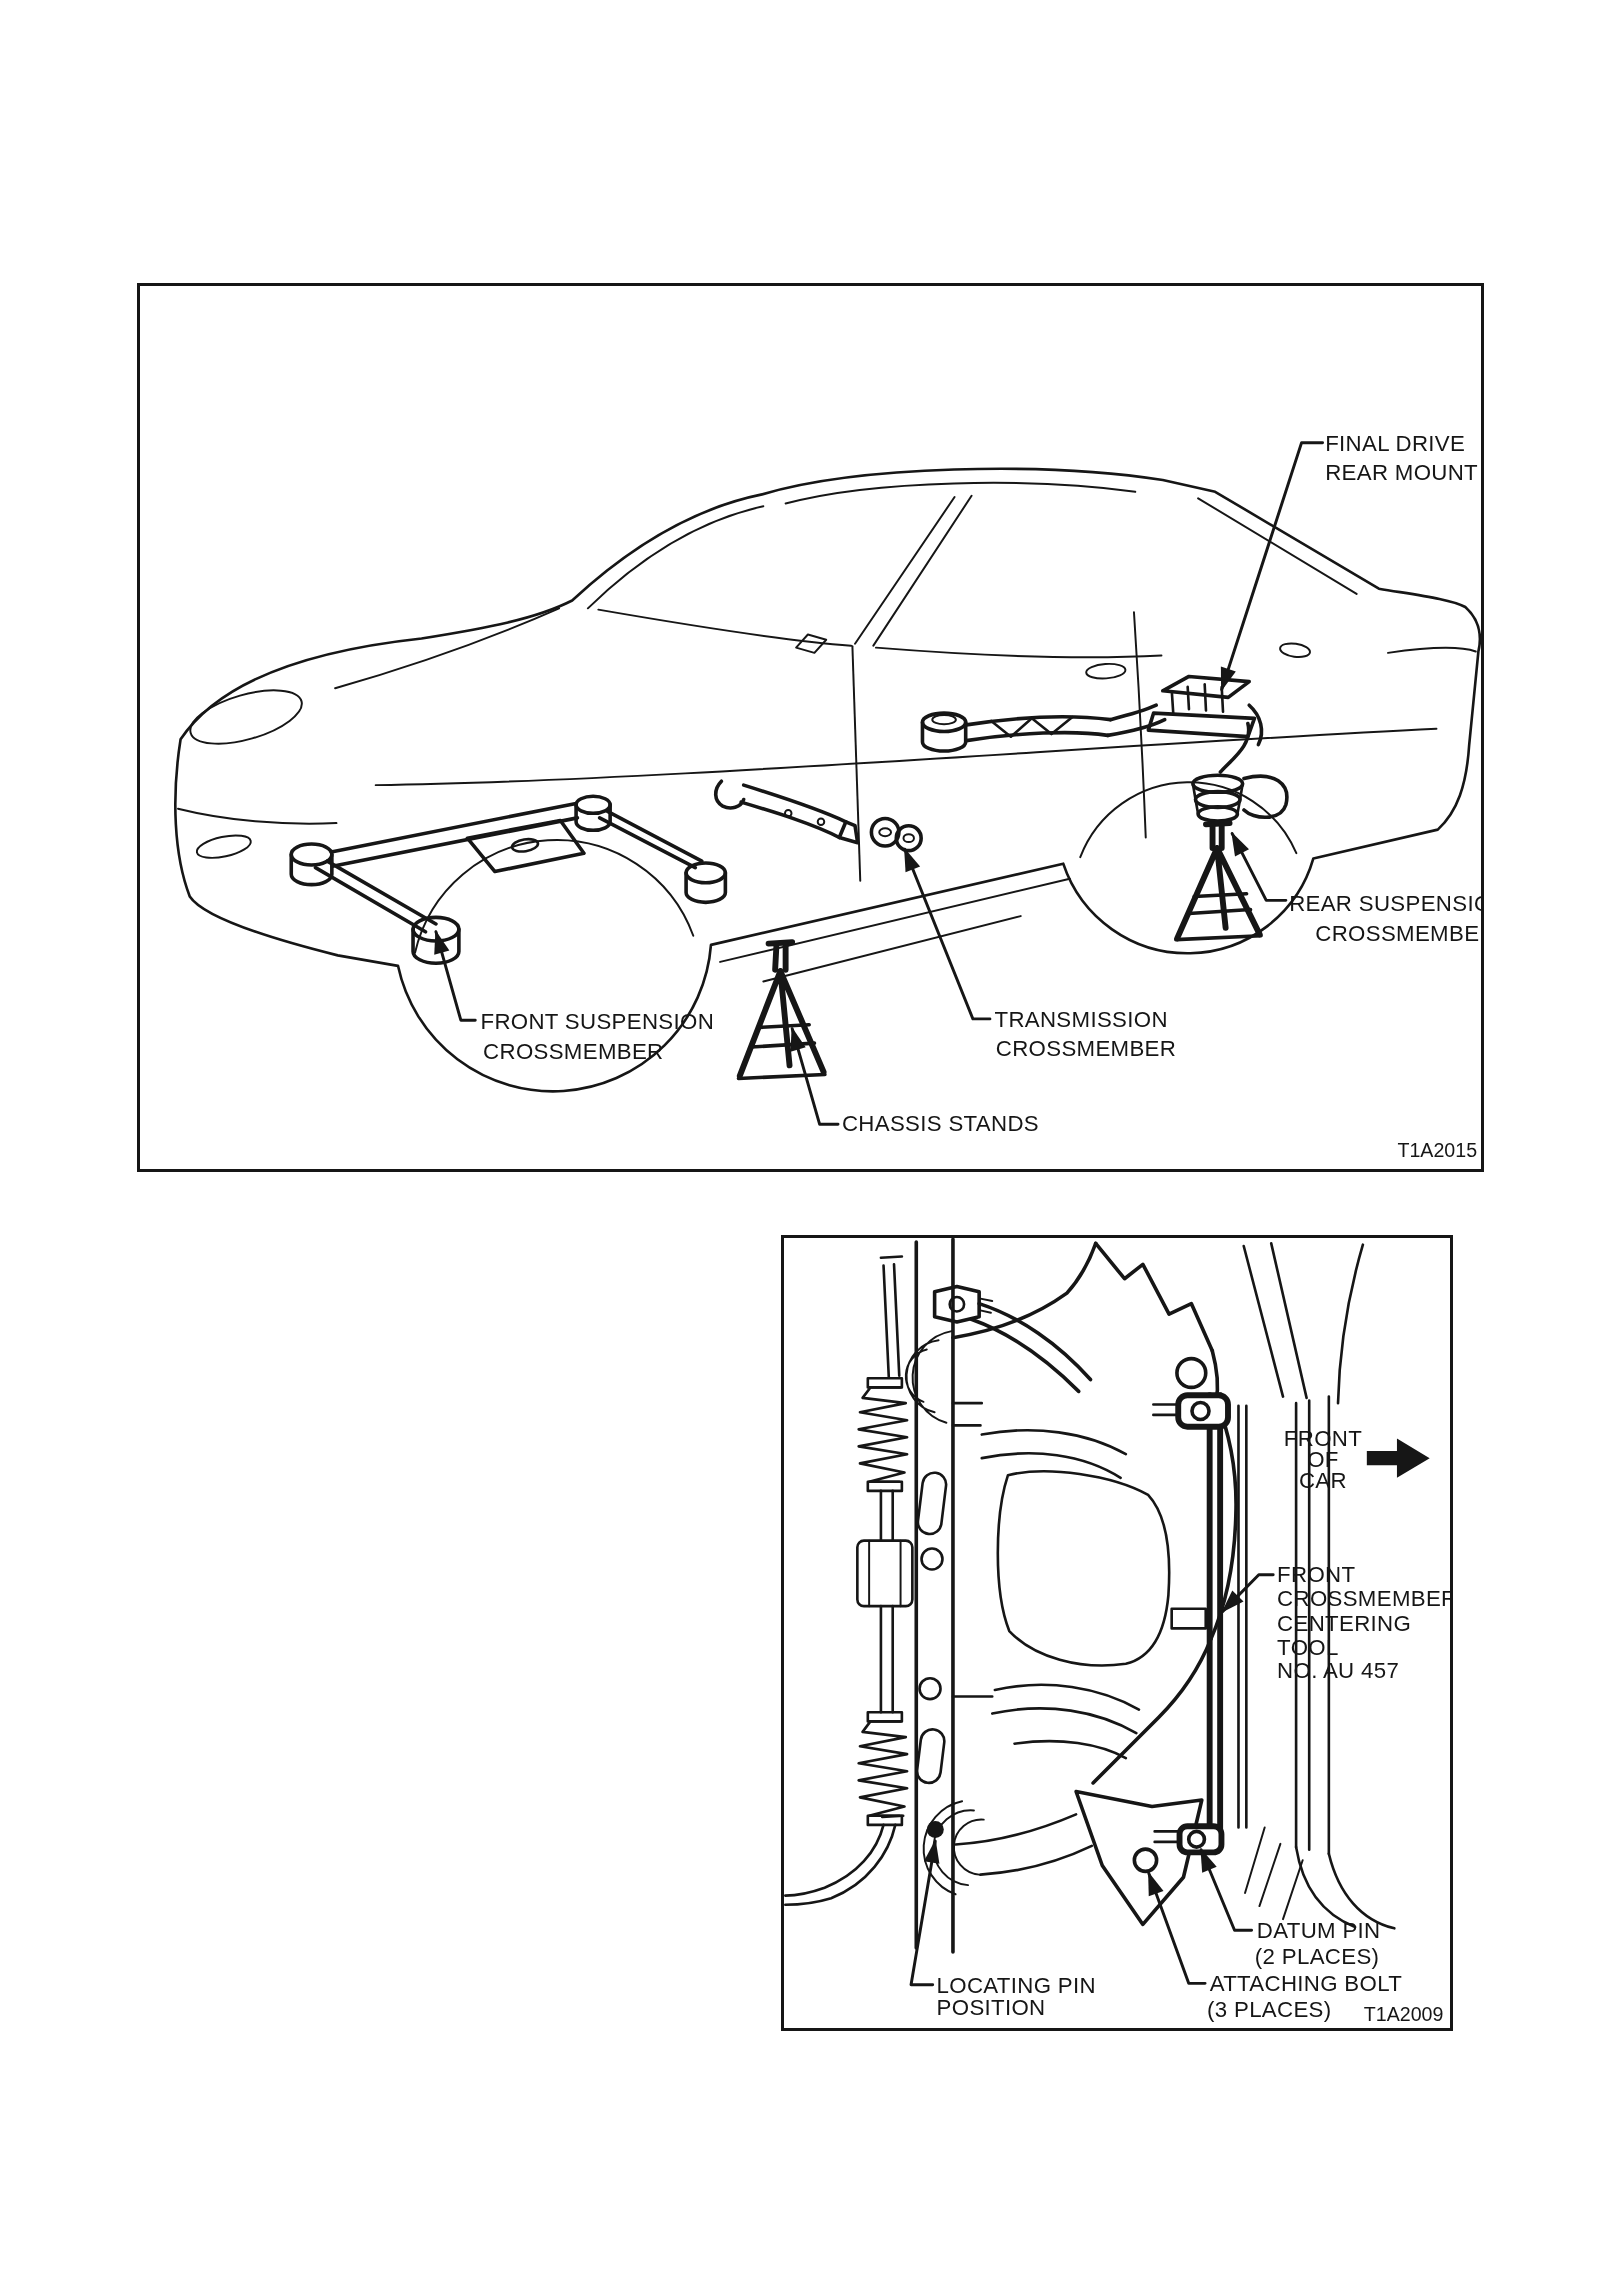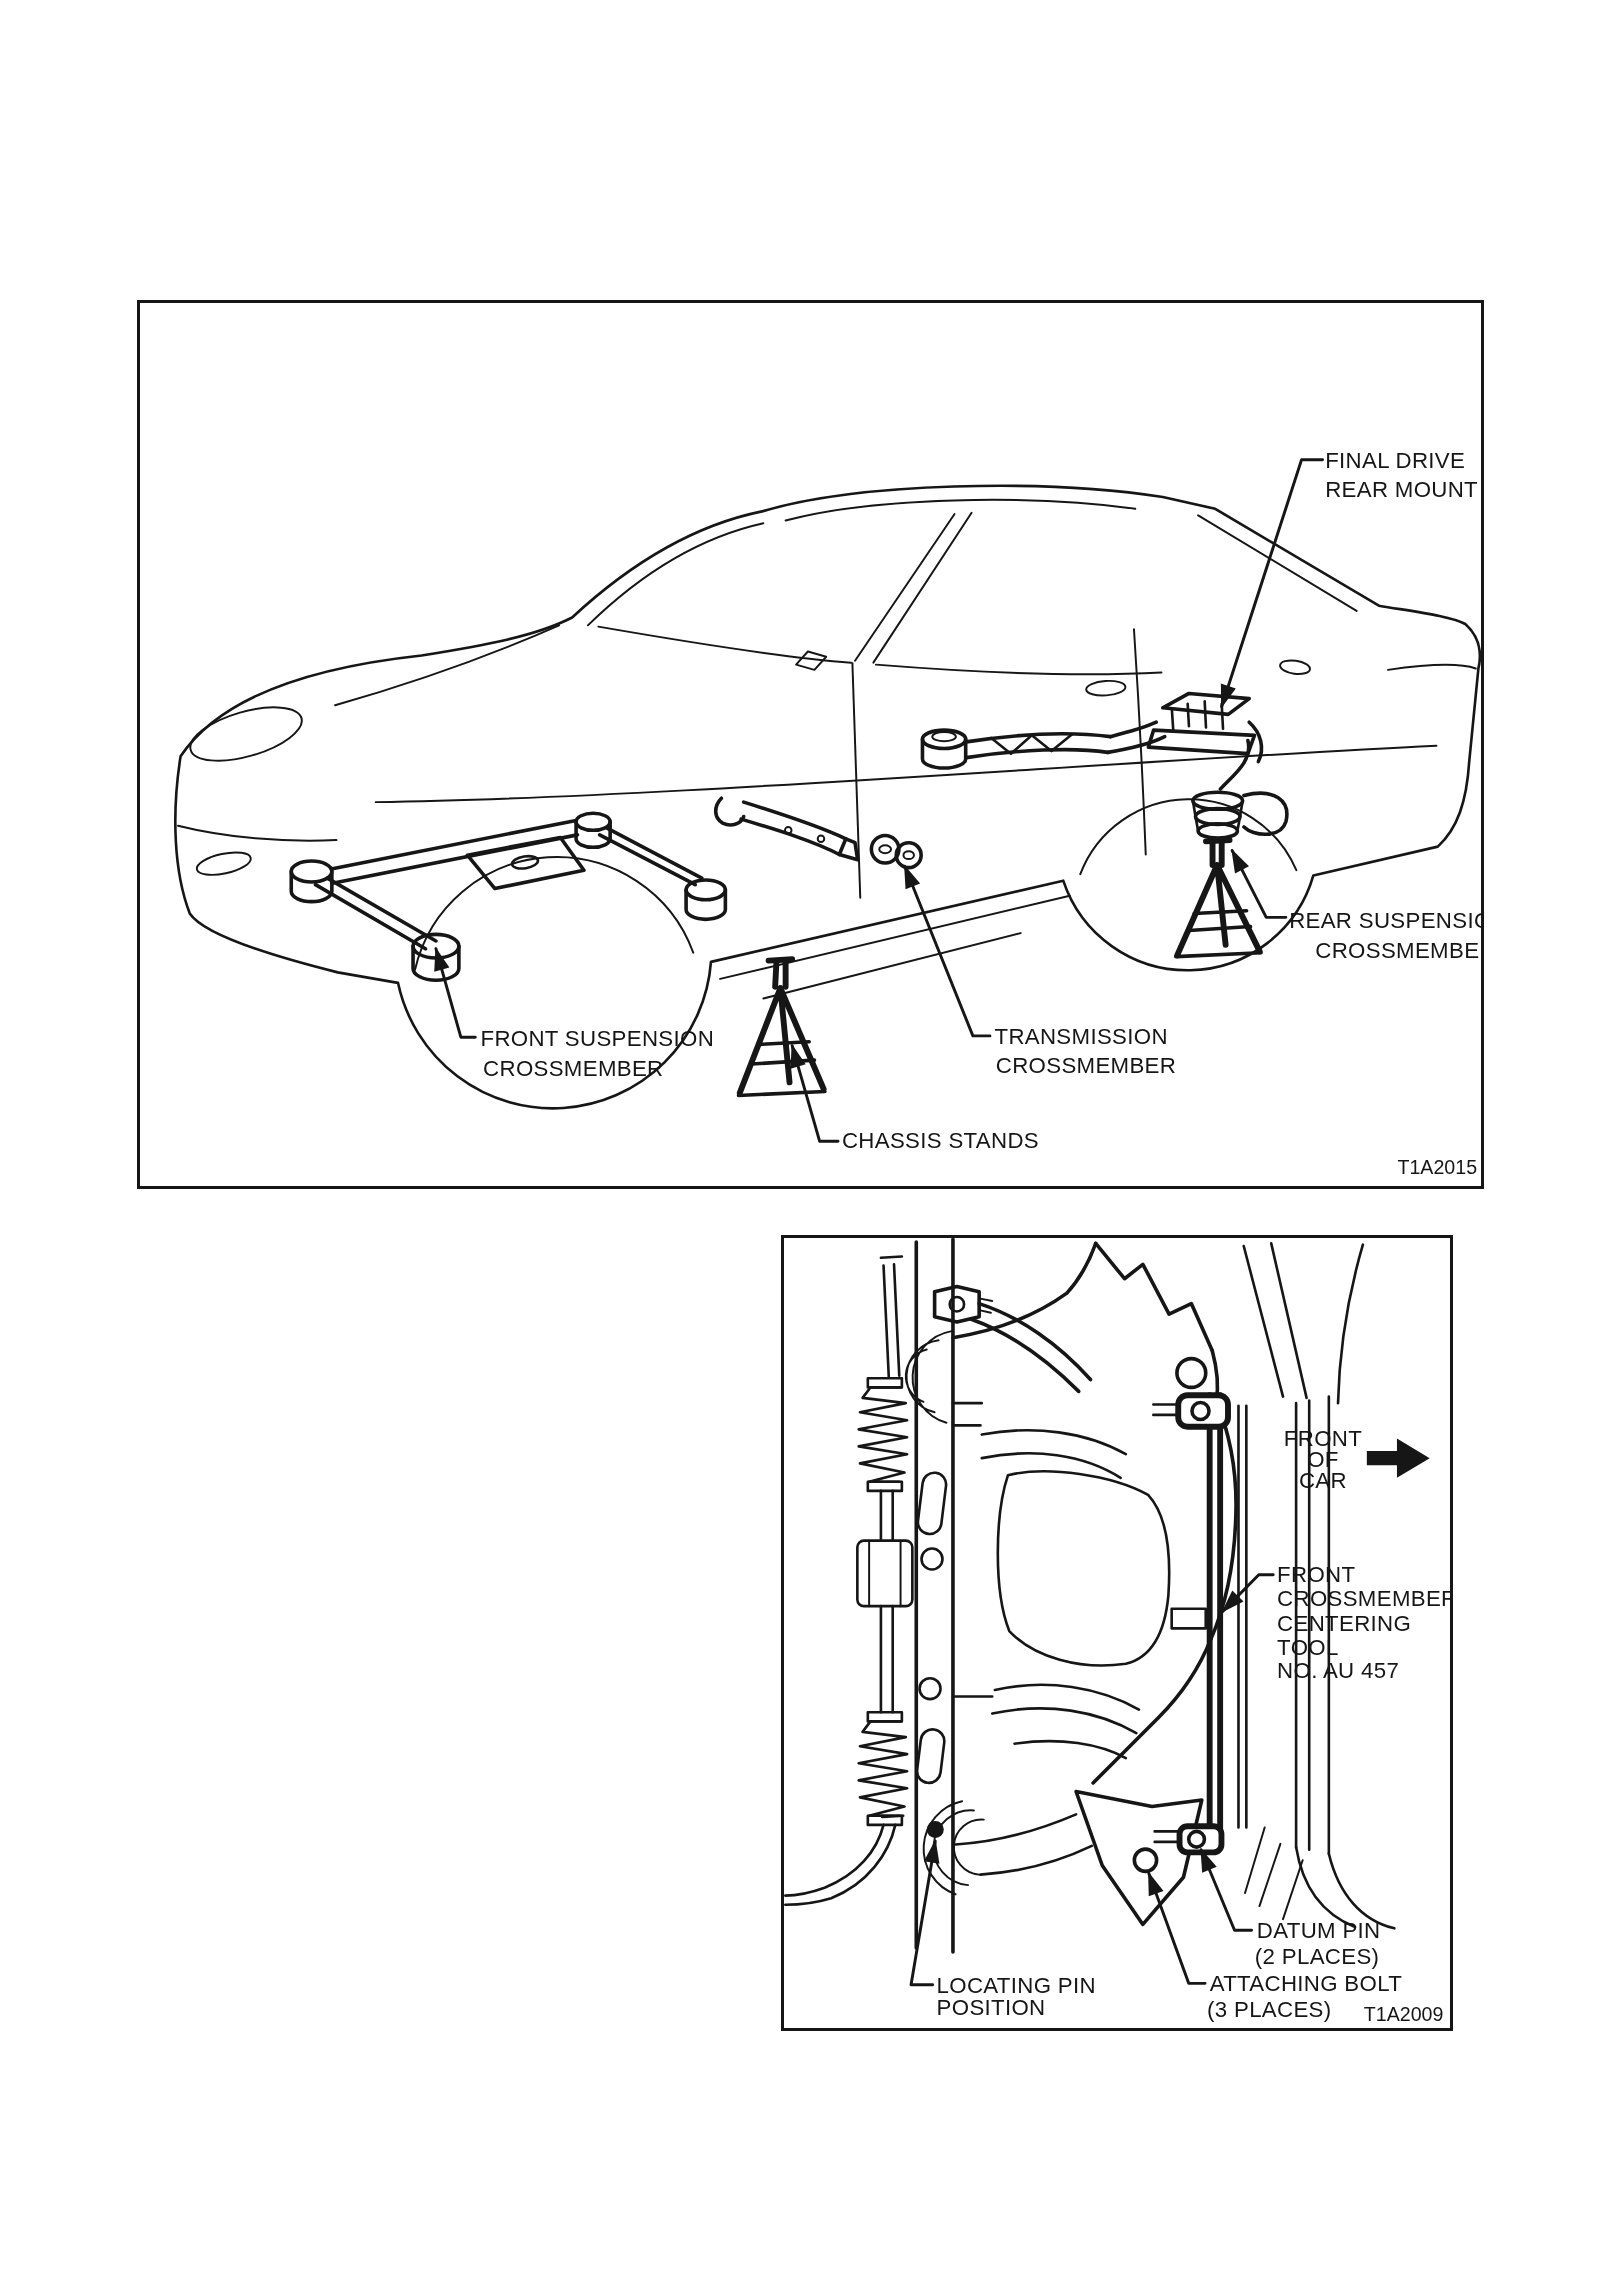--- a/index.html
+++ b/index.html
@@ -9,21 +9,21 @@
     background:#ffffff;
     font-family:"Liberation Sans",sans-serif;
     overflow:hidden;
   }
   .figure-frame{
     position:absolute;
     border:3.3px solid #161616;
     background:#ffffff;
     box-sizing:border-box;
   }
-  #fig-top{left:137px;top:300px;width:1347px;height:889px;}
+  #fig-top{left:137px;top:283px;width:1347px;height:889px;}
   #fig-bottom{left:781px;top:1235px;width:672px;height:796px;text-align:right;}
   svg{display:block;width:100%;height:100%;}
   svg text{
     font-family:"Liberation Sans",sans-serif;
     font-size:34px;
     fill:#161616;
     letter-spacing:.5px;
     white-space:pre;
   }
   svg text.figid{font-size:30px;letter-spacing:0;}

